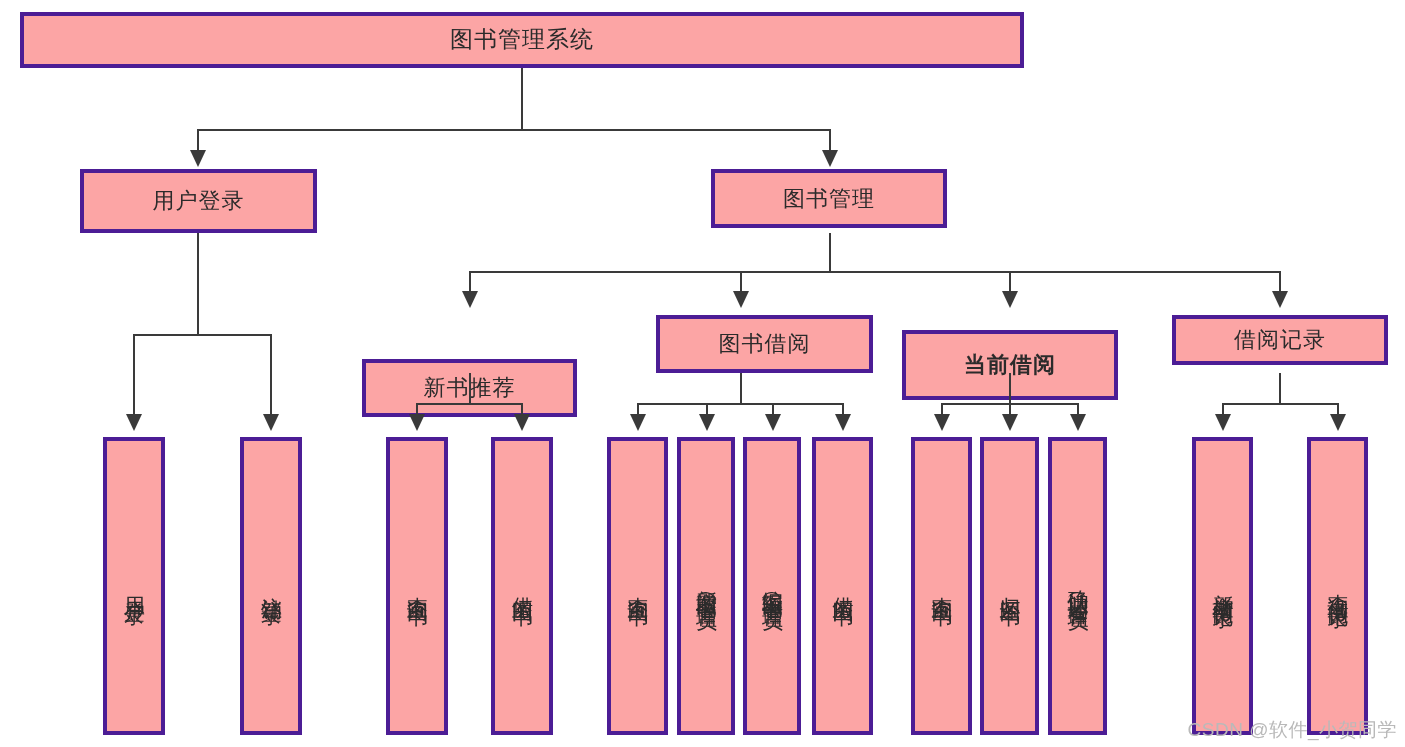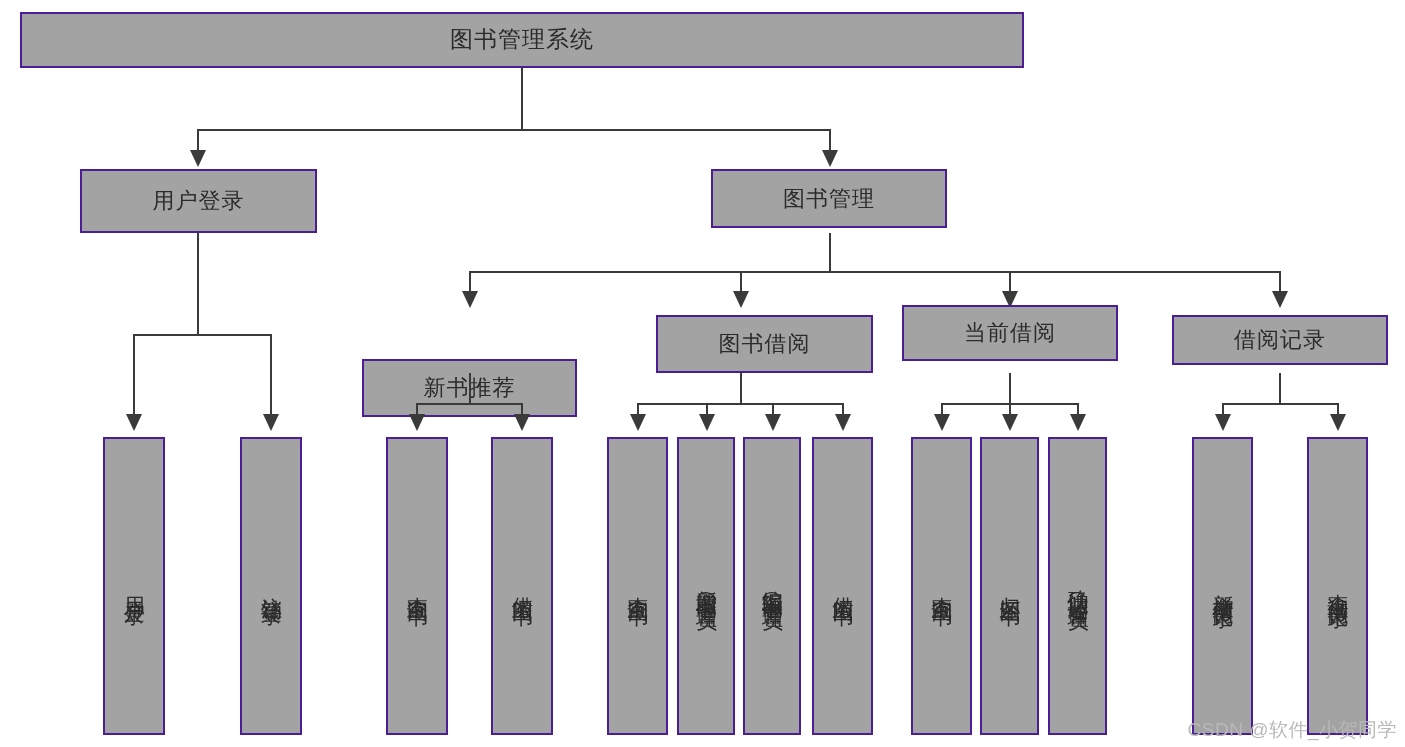--- a/index.html
+++ b/index.html
@@ -11,22 +11,22 @@
     position:relative;
     width:1405px;
     height:747px;
     background:#ffffff;
     overflow:hidden;
   }
   
   .node{
     position:absolute;
     box-sizing:border-box;
-    background:#a3a3a3;
-    border:2px solid #4c1d95;
+    background:#fca5a5;
+    border:4px solid #4c1d95;
     display:flex;
     align-items:center;
     justify-content:center;
     line-height:1.18;
     color:#2b2b2b;
   }
   .node.h{            
     font-size:22px;
     letter-spacing:1px;
   }
@@ -118,21 +118,21 @@
   <div class="vline" style="left:1009px;top:271px;height:24px;"></div>
   <div class="arrow" style="left:1002px;top:291px;"></div>
 
   <div class="vline" style="left:1279px;top:271px;height:24px;"></div>
   <div class="arrow" style="left:1272px;top:291px;"></div>
 
   <div class="node h" style="left:362px;top:315px;width:215px;height:58px;margin-top:44px;">新书推荐</div>
 
   <div class="node h" style="left:632px;top:315px;width:217px;height:58px;margin-left:24px;">图书借阅</div>
 
-  <div class="node h" style="left:902px;top:305px;width:216px;height:56px;">当前借阅</div>
+  <div class="node h" style="left:902px;top:330px;width:216px;height:70px;font-weight:bold;">当前借阅</div>
 
   <div class="node h" style="left:1172px;top:315px;width:216px;height:50px;">借阅记录</div>
 
   <div class="vline" style="left:469px;top:373px;height:31px;"></div>
   <div class="hline" style="left:416px;top:403px;width:106px;"></div>
   <div class="vline" style="left:416px;top:403px;height:15px;"></div>
   <div class="arrow" style="left:409px;top:414px;"></div>
   <div class="vline" style="left:521px;top:403px;height:15px;"></div>
   <div class="arrow" style="left:514px;top:414px;"></div>
 

